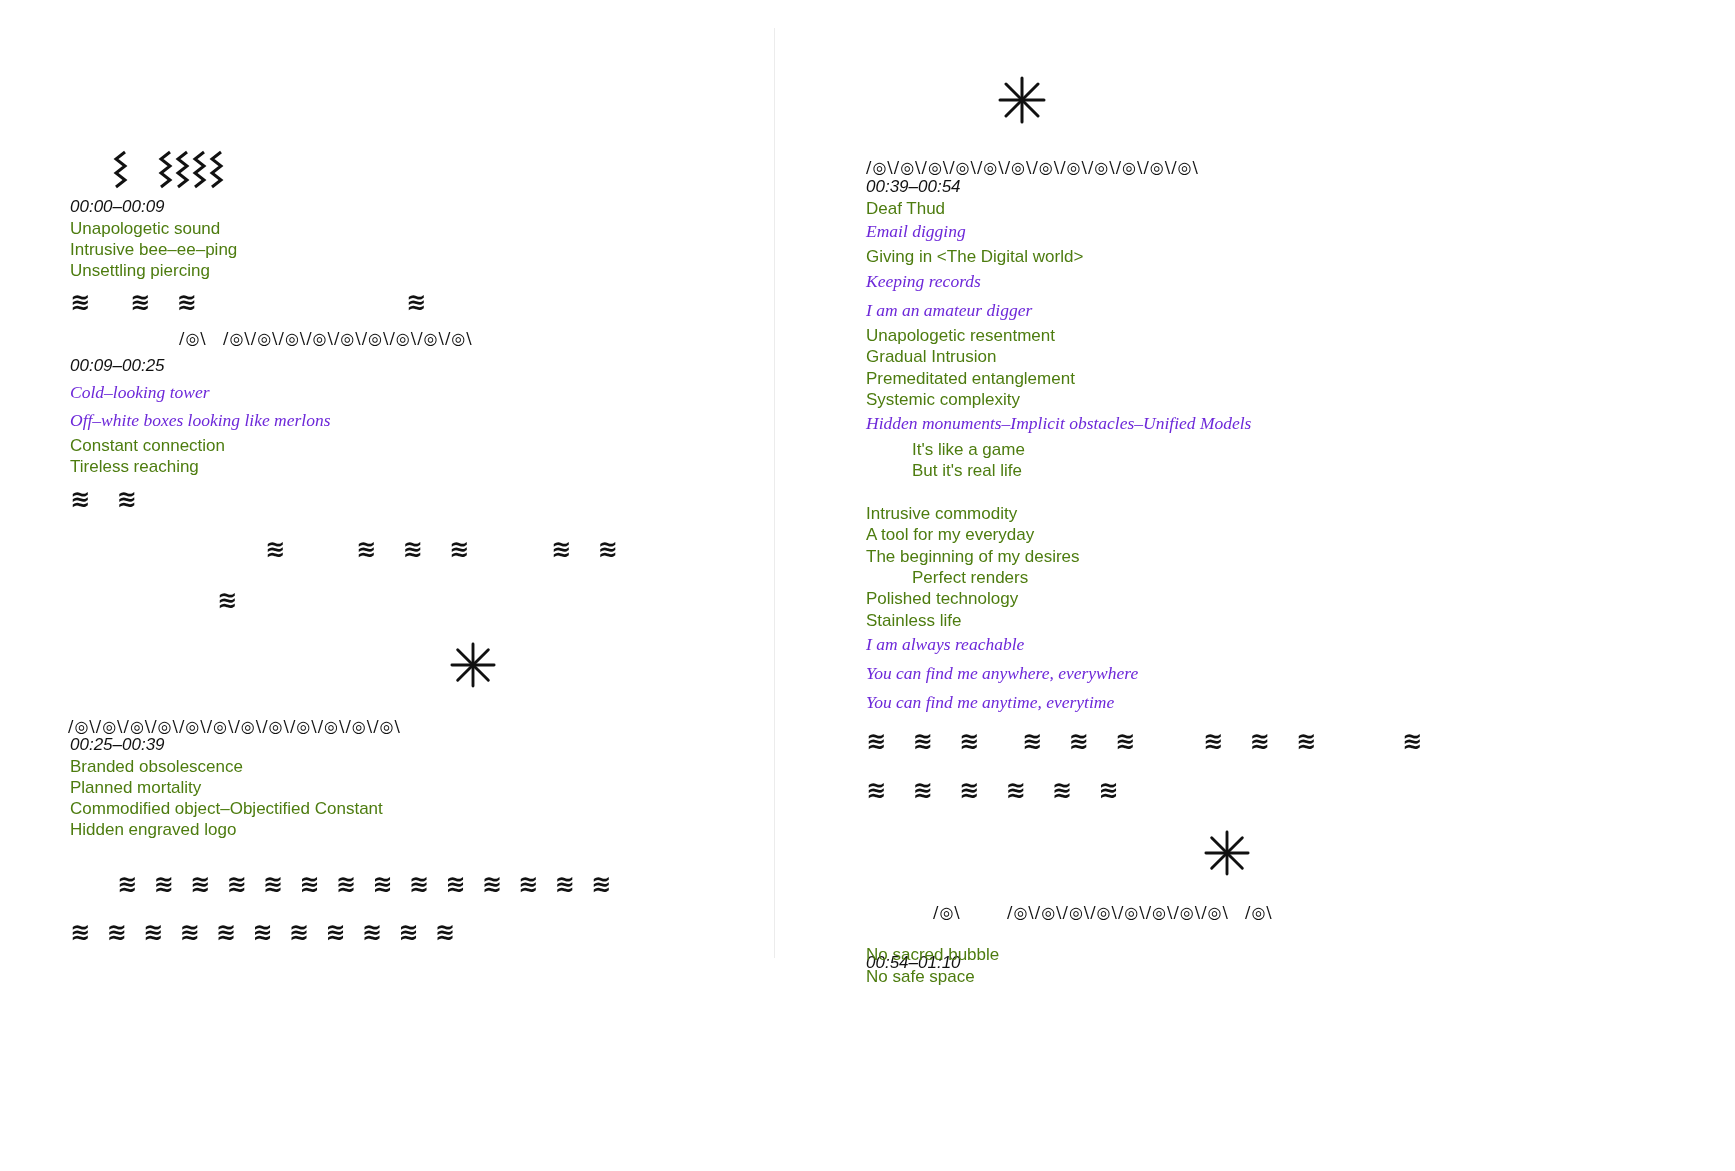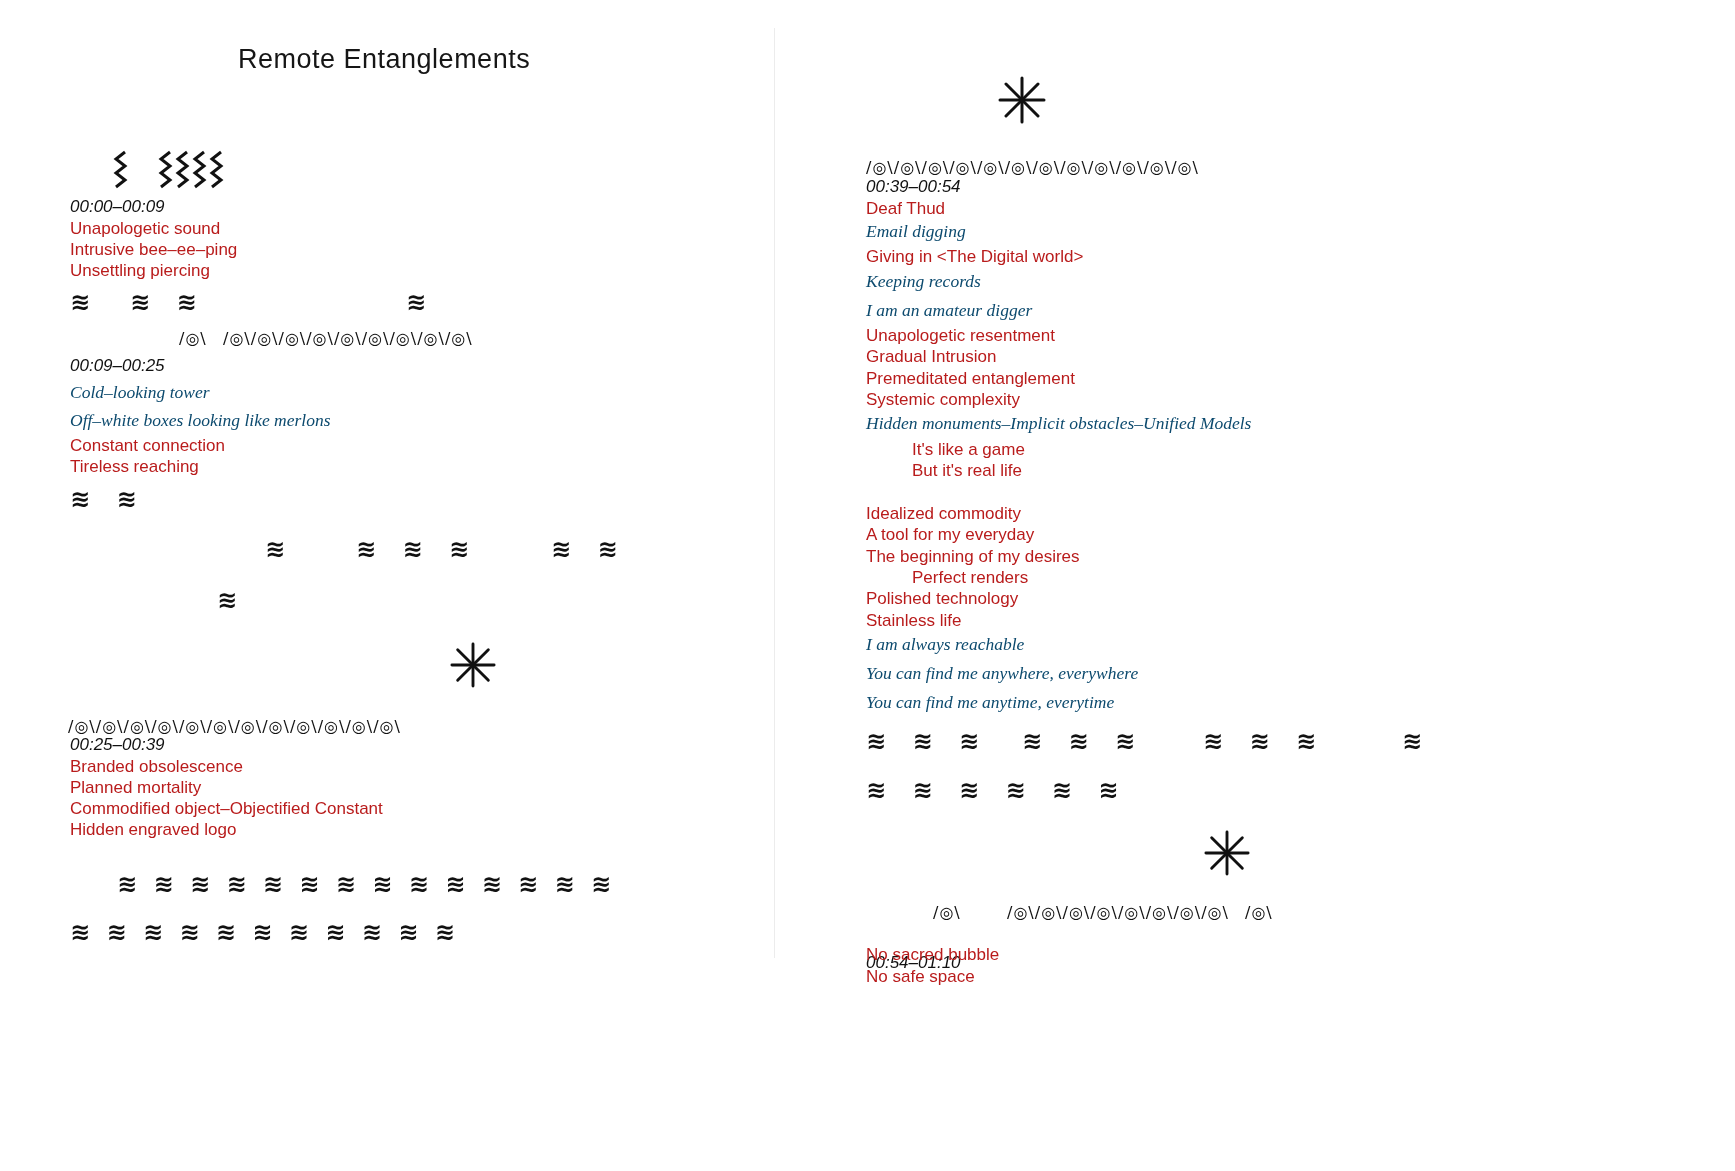--- a/index.html
+++ b/index.html
@@ -1,34 +1,33 @@
 <!DOCTYPE html>
 <html><head>
 <meta charset="utf-8">
 <style>
   html,body{margin:0;padding:0;background:#ffffff}
   .sheet{position:relative;width:1735px;height:1171px;background:#ffffff;overflow:hidden}
   .pos{position:absolute;white-space:nowrap}
   .title{font:27px "Liberation Sans",sans-serif;color:#161616;letter-spacing:.5px;margin:0}
-  .sans{font:17px "Liberation Sans",sans-serif;color:#b91c1c}
+  .sans{font:17px "Liberation Sans",sans-serif;color:#4d7c0f}
   .ts{font:italic 17px "Liberation Sans",sans-serif;color:#111}
-  .serifit{font:italic 17.5px "Liberation Serif",serif;color:#0c4a6e}
+  .serifit{font:italic 17.5px "Liberation Serif",serif;color:#6d28d9}
   .wave{font:bold 24px "DejaVu Sans",sans-serif;color:#111;word-spacing:14px;letter-spacing:2px}
   .waverun{font:bold 24px "DejaVu Sans",sans-serif;color:#111;word-spacing:4px;letter-spacing:2px}
   .eye{font:16px "DejaVu Sans",sans-serif;color:#111;letter-spacing:1px}
   .divider{position:absolute;left:774px;top:28px;width:1px;height:930px;background:#ececec}
   .icon svg{display:block}
 </style>
 </head>
 <body>
 
 <div class="sheet">
   <div class="divider"></div>
 
-  <h1 class="title pos" style="left:238px;top:44px">Remote Entanglements</h1>
 
   <div class="pos icon" style="left:112px;top:150px">
     <svg width="18" height="40" viewBox="0 0 18 40" fill="none" stroke="#111" stroke-width="3">
       <polyline points="13,2 4,9 13,16 4,23 13,30 4,37"></polyline>
     </svg>
   </div>
   <div class="pos icon" style="left:157px;top:150px">
     <svg width="70" height="40" viewBox="0 0 70 40" fill="none" stroke="#111" stroke-width="3">
       <polyline points="13,2 4,9 13,16 4,23 13,30 4,37"></polyline>
       <polyline points="30,2 21,9 30,16 21,23 30,30 21,37"></polyline>
@@ -96,21 +95,21 @@
   <span class="sans pos" style="left:866px;top:247px">Giving in &lt;The Digital world&gt;</span>
   <span class="serifit pos" style="left:866px;top:271px">Keeping records</span>
   <span class="serifit pos" style="left:866px;top:300px">I am an amateur digger</span>
   <span class="sans pos" style="left:866px;top:326px">Unapologetic resentment</span>
   <span class="sans pos" style="left:866px;top:347px">Gradual Intrusion</span>
   <span class="sans pos" style="left:866px;top:369px">Premeditated entanglement</span>
   <span class="sans pos" style="left:866px;top:390px">Systemic complexity</span>
   <span class="serifit pos" style="left:866px;top:413px">Hidden monuments–Implicit obstacles–Unified Models</span>
   <span class="sans pos" style="left:912px;top:440px">It's like a game</span>
   <span class="sans pos" style="left:912px;top:461px">But it's real life</span>
-  <span class="sans pos" style="left:866px;top:504px">Idealized commodity</span>
+  <span class="sans pos" style="left:866px;top:504px">Intrusive commodity</span>
   <span class="sans pos" style="left:866px;top:525px">A tool for my everyday</span>
   <span class="sans pos" style="left:866px;top:547px">The beginning of my desires</span>
   <span class="sans pos" style="left:912px;top:568px">Perfect renders</span>
   <span class="sans pos" style="left:866px;top:589px">Polished technology</span>
   <span class="sans pos" style="left:866px;top:611px">Stainless life</span>
   <span class="serifit pos" style="left:866px;top:634px">I am always reachable</span>
   <span class="serifit pos" style="left:866px;top:663px">You can find me anywhere, everywhere</span>
   <span class="serifit pos" style="left:866px;top:692px">You can find me anytime, everytime</span>
 
   <span class="wave pos" style="left:866px;top:727px">≋ ≋ ≋</span>

